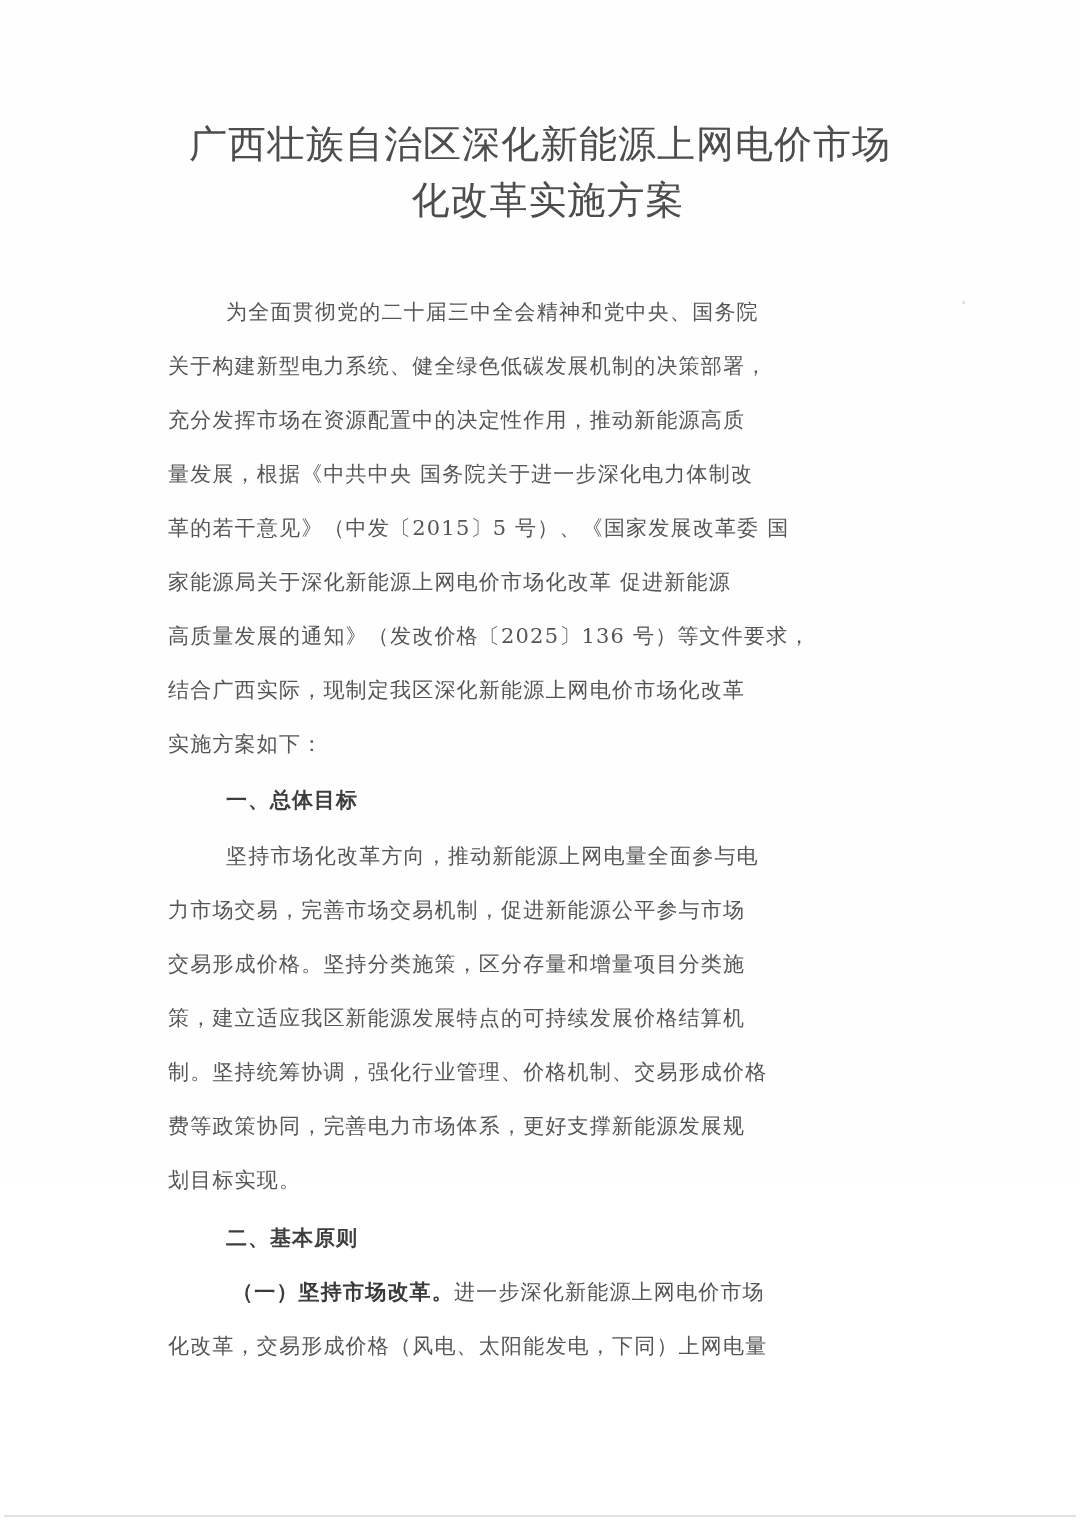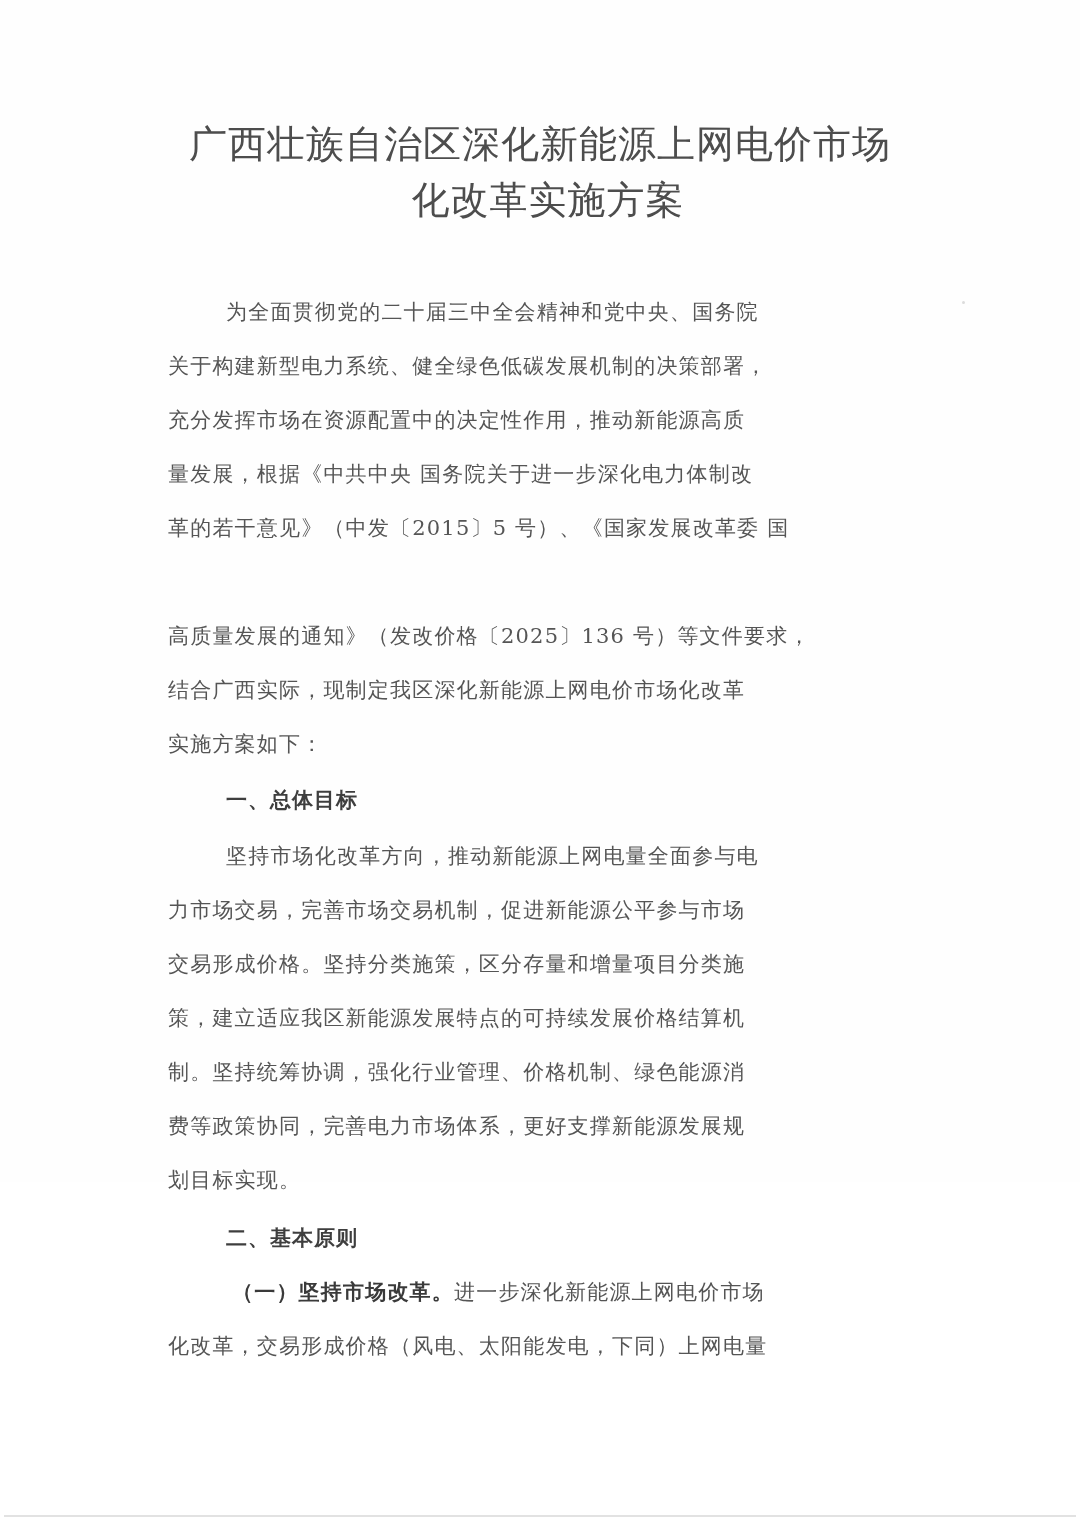--- a/index.html
+++ b/index.html
@@ -85,30 +85,31 @@
 <div class="page">
 
   <h1 class="title title-line1">广西壮族自治区深化新能源上网电价市场</h1>
   <h1 class="title title-line2">化改革实施方案</h1>
 
   <div class="line indent" style="top:292px">为全面贯彻党的二十届三中全会精神和党中央、国务院</div>
   <div class="line" style="top:346px">关于构建新型电力系统、健全绿色低碳发展机制的决策部署，</div>
   <div class="line" style="top:400px">充分发挥市场在资源配置中的决定性作用，推动新能源高质</div>
   <div class="line" style="top:454px">量发展，根据《中共中央 国务院关于进一步深化电力体制改</div>
   <div class="line" style="top:508px">革的若干意见》（中发〔2015〕5 号）、《国家发展改革委 国</div>
+  <div class="line" style="top:562px">家能源局关于深化新能源上网电价市场化改革 促进新能源</div>
   <div class="line" style="top:616px">高质量发展的通知》（发改价格〔2025〕136 号）等文件要求，</div>
   <div class="line" style="top:670px">结合广西实际，现制定我区深化新能源上网电价市场化改革</div>
   <div class="line" style="top:724px">实施方案如下：</div>
 
   <div class="line indent heading" style="top:780px">一、总体目标</div>
   <div class="line indent" style="top:836px">坚持市场化改革方向，推动新能源上网电量全面参与电</div>
   <div class="line" style="top:890px">力市场交易，完善市场交易机制，促进新能源公平参与市场</div>
   <div class="line" style="top:944px">交易形成价格。坚持分类施策，区分存量和增量项目分类施</div>
   <div class="line" style="top:998px">策，建立适应我区新能源发展特点的可持续发展价格结算机</div>
-  <div class="line" style="top:1052px">制。坚持统筹协调，强化行业管理、价格机制、绿色能源消</div>
+  <div class="line" style="top:1052px">制。坚持统筹协调，强化行业管理、价格机制、交易形成价格</div>
   <div class="line" style="top:1106px">费等政策协同，完善电力市场体系，更好支撑新能源发展规</div>
   <div class="line" style="top:1160px">划目标实现。</div>
 
   <div class="line indent heading" style="top:1218px">二、基本原则</div>
   <div class="line" style="top:1272px; left:232px">
     <span class="bold-lead">（一）坚持市场改革。</span><span>进一步深化新能源上网电价市场</span>
   </div>
   <div class="line" style="top:1326px">化改革，交易形成价格（风电、太阳能发电，下同）上网电量</div>
 
   <div class="speck"></div>

